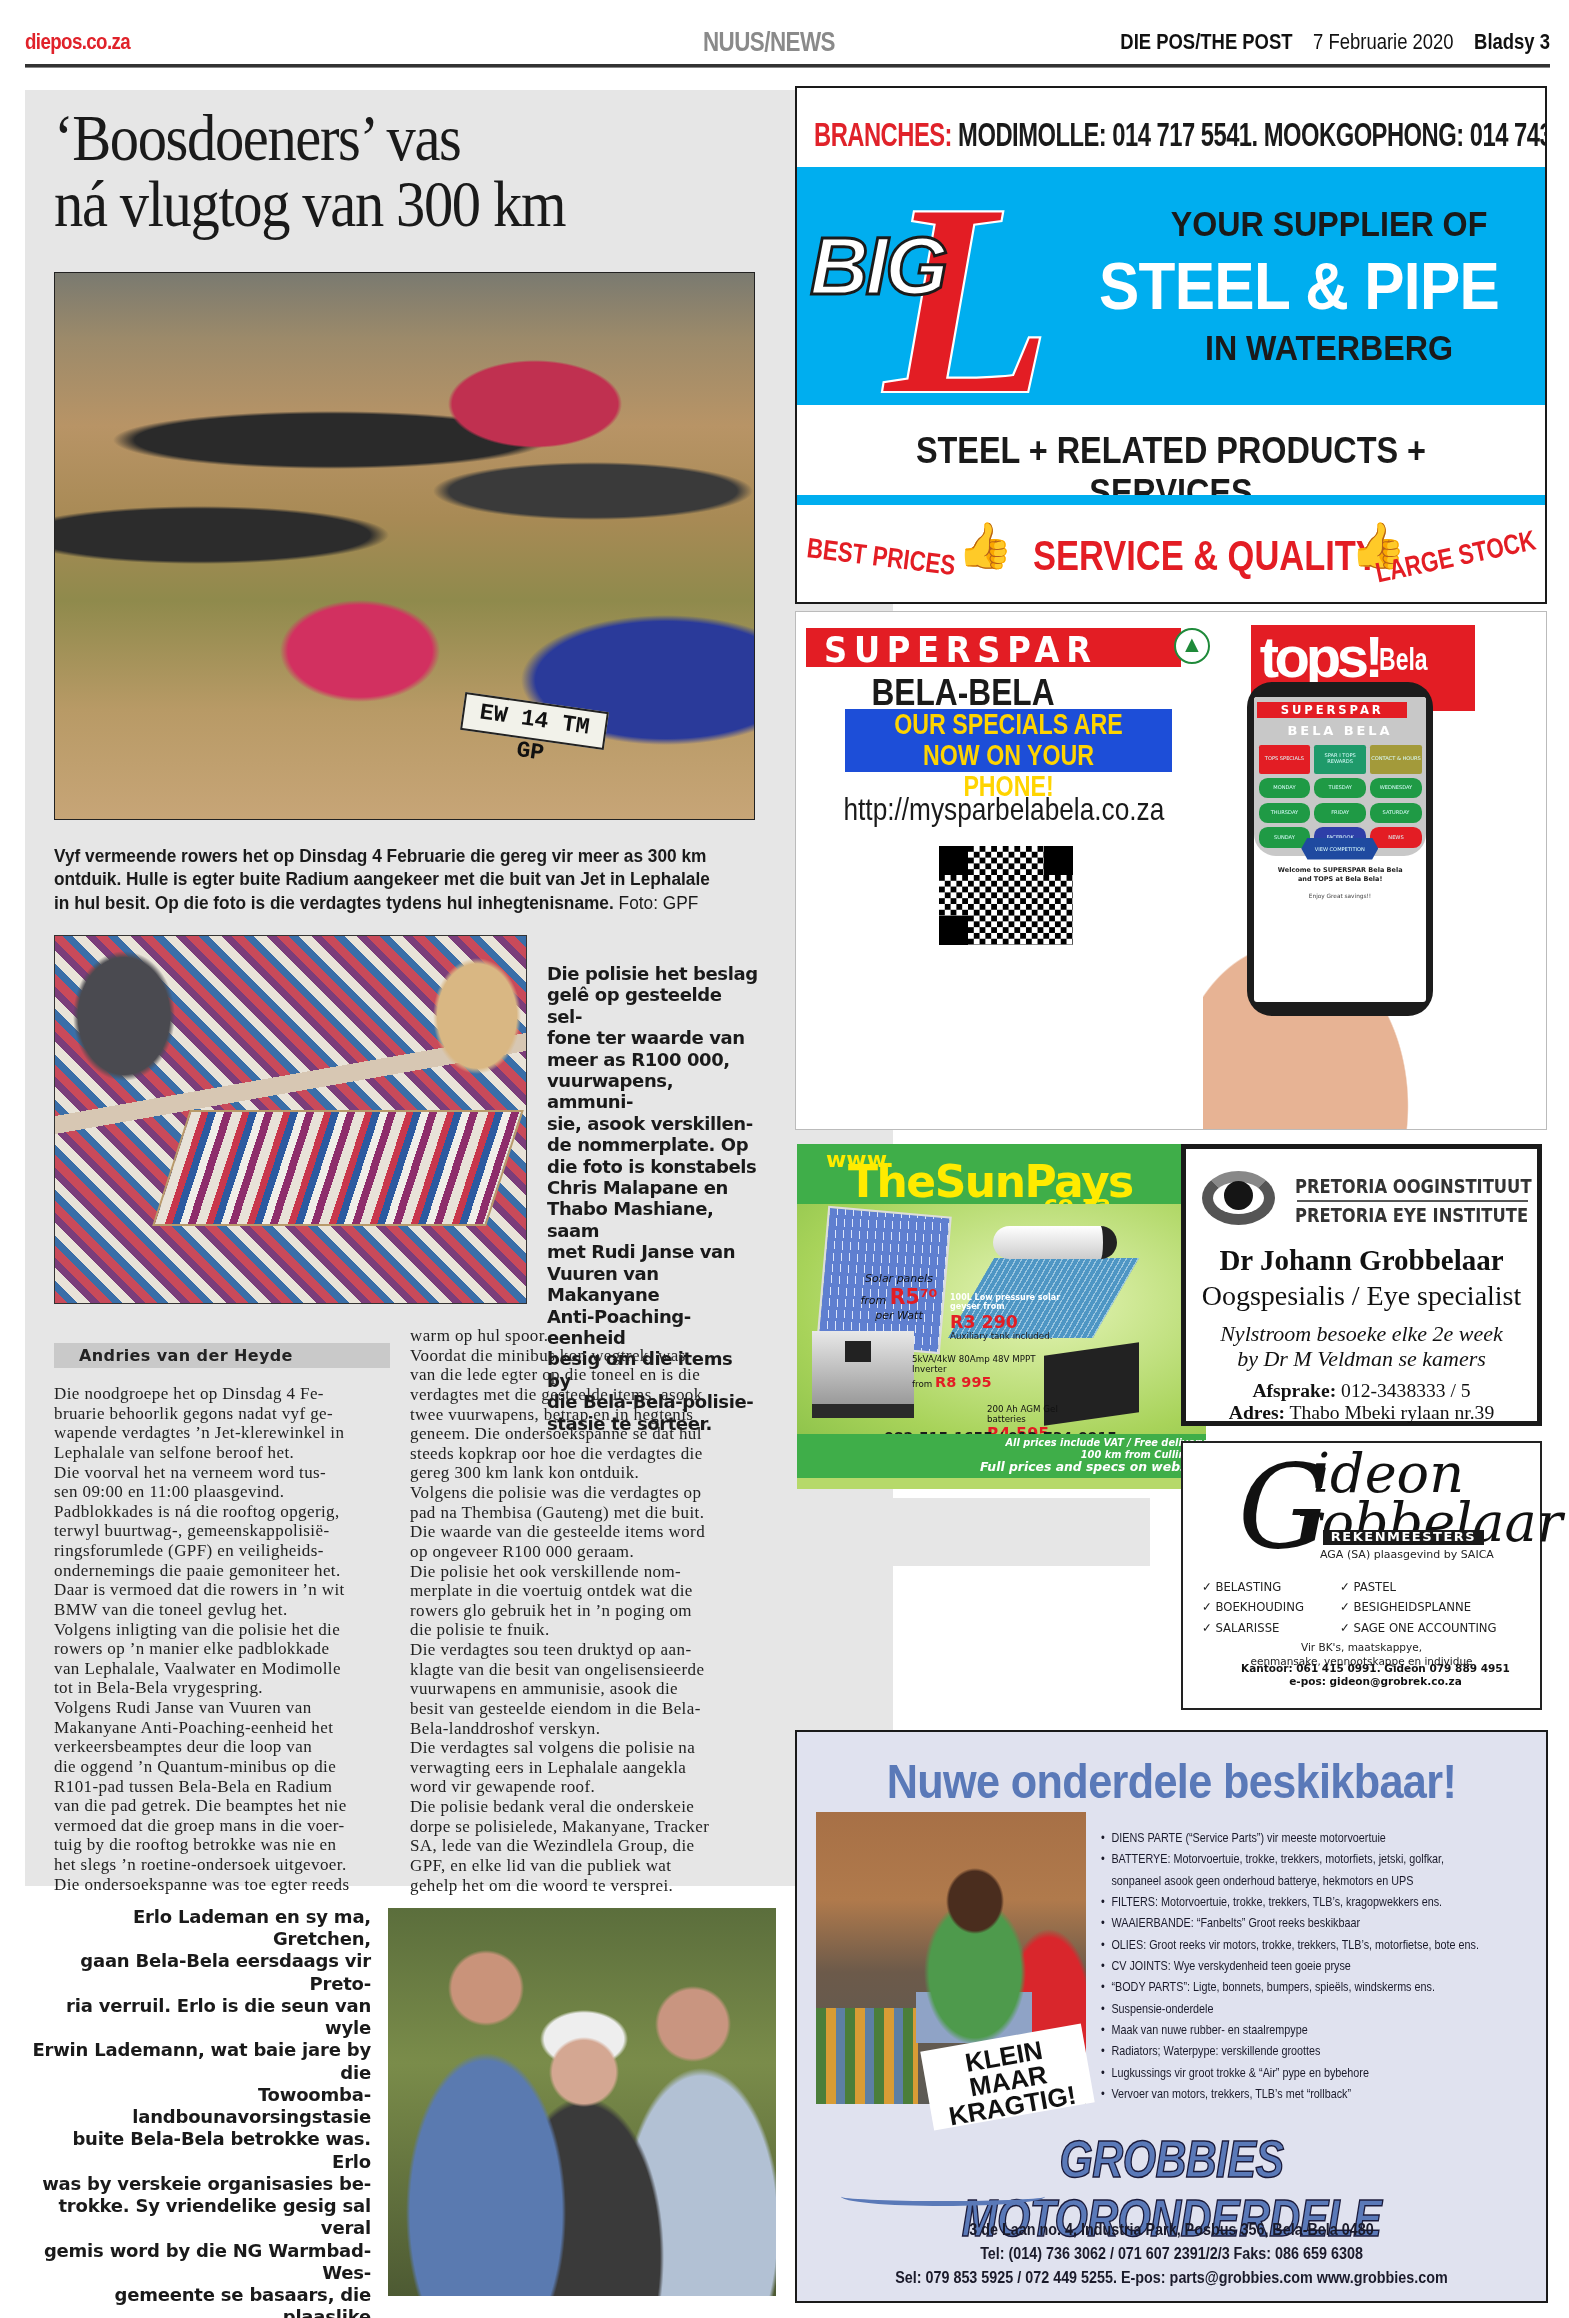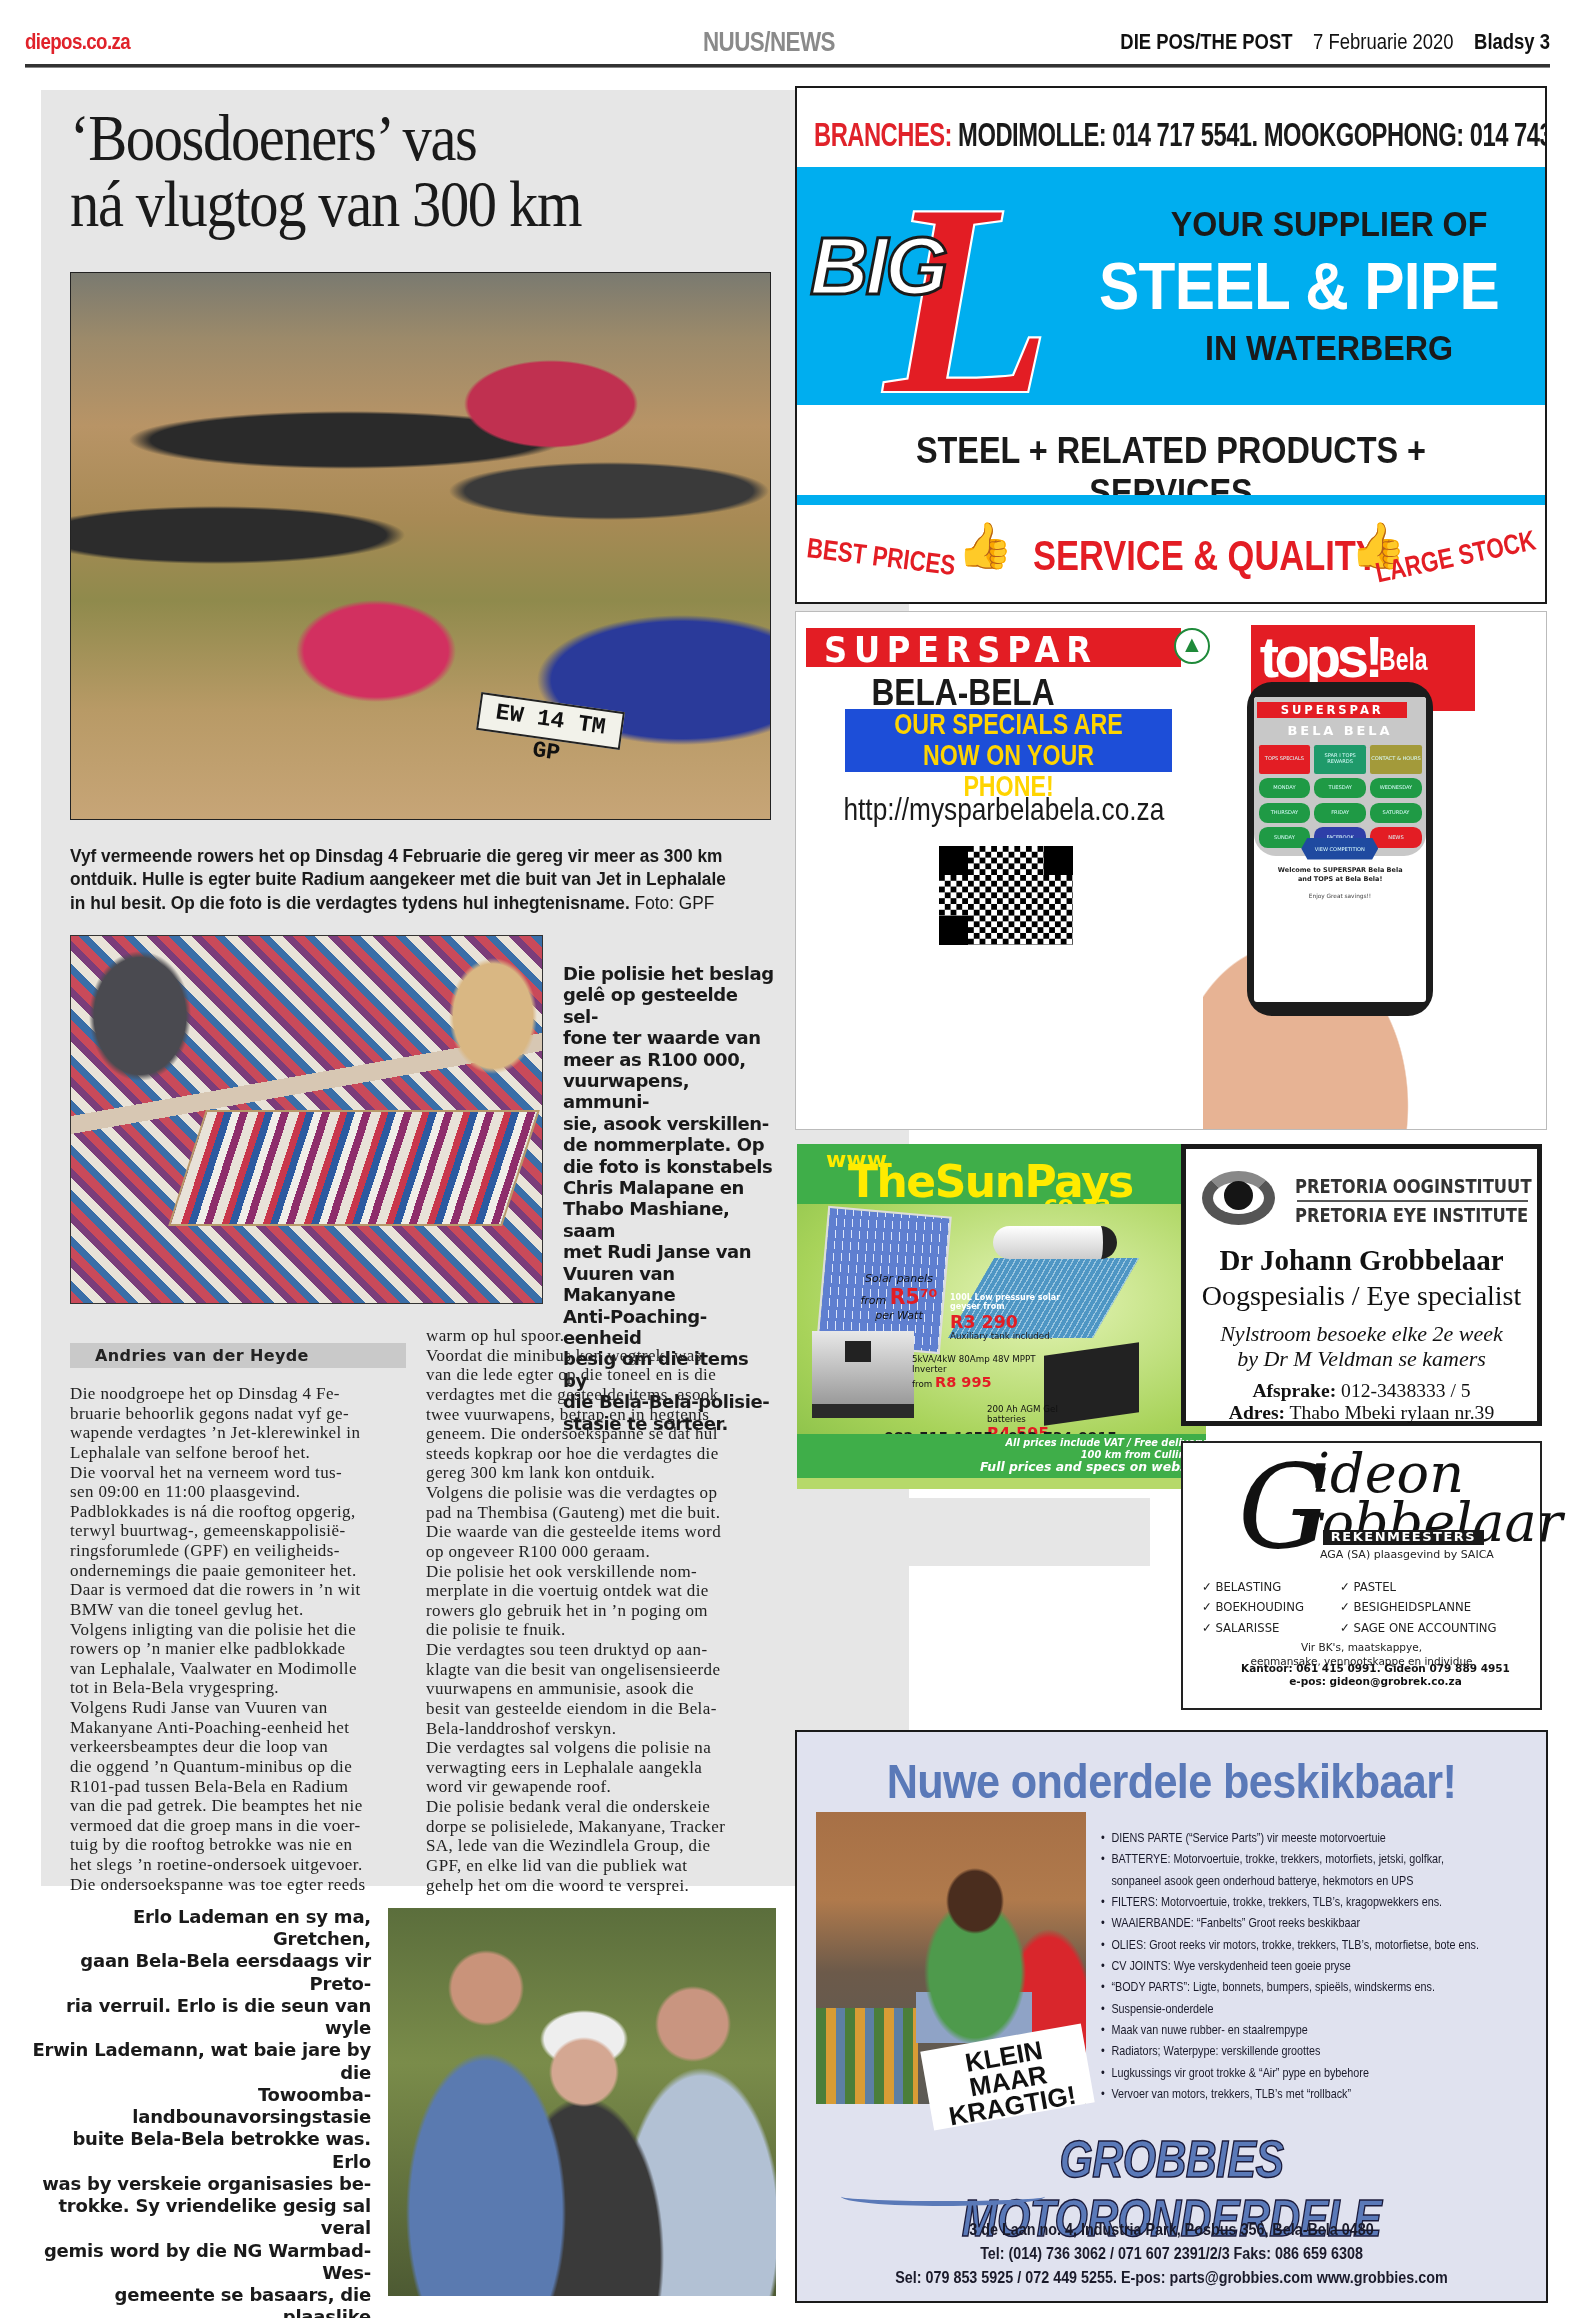--- a/index.html
+++ b/index.html
@@ -10,21 +10,21 @@
   .masthead { position: absolute; left: 25px; top: 26px; width: 1525px; height: 36px; }
   .mh-site { position: absolute; left: 0; top: 2.9px; font: bold 22px "Liberation Sans Narrow", "Liberation Sans", sans-serif; color: #e0222a; letter-spacing: -0.7px; transform: scaleX(0.85); transform-origin: left; }
   .mh-section { position: absolute; left: 678px; top: 0; font: bold 28px "Liberation Sans", sans-serif; color: #8a8a8a; transform: scaleX(0.8); transform-origin: left; letter-spacing: -0.7px; }
   .mh-right { position: absolute; right: 0; top: 2.9px; display: flex; gap: 25px; align-items: baseline; transform: scaleX(0.82); transform-origin: right; }
   .mh-paper { font: bold 22.5px "Liberation Sans", sans-serif; color: #111; }
   .mh-date { font: 22.5px "Liberation Sans", sans-serif; color: #111; }
   .mh-page { font: bold 22.5px "Liberation Sans", sans-serif; color: #111; }
   .mh-rule { position: absolute; left: 25px; top: 64px; width: 1525px; height: 3.6px; background: #333; border-bottom: 0.7px solid #888; }
 
   
-  .article-panel { position: absolute; left: 41px; top: 90px; width: 868px; height: 1796px; background: #e6e6e6; }
+  .article-panel { position: absolute; left: 25px; top: 90px; width: 868px; height: 1796px; background: #e6e6e6; }
   .headline { position: absolute; left: 29px; top: 14.5px; width: 698px; font: 65px/1.02 "Liberation Serif", serif; color: #1a1a1a; letter-spacing: -1.5px; transform: scaleX(0.9); transform-origin: left; }
   .photo1 { position: absolute; left: 29px; top: 182px; width: 701px; height: 548px; border: 1.5px solid #222; overflow: hidden;
     background:
       radial-gradient(ellipse 87px 44px at 480px 131px, #c03050 0 95%, transparent 100%),
       radial-gradient(ellipse 145px 65px at 611px 407px, #2a3a9a 0 90%, transparent 100%),
       radial-gradient(ellipse 80px 51px at 305px 378px, #d23060 0 90%, transparent 100%),
       radial-gradient(ellipse 218px 29px at 276px 167px, #2a2a2a 0 90%, transparent 100%),
       radial-gradient(ellipse 189px 29px at 145px 262px, #2c2c2c 0 90%, transparent 100%),
       radial-gradient(ellipse 160px 29px at 538px 218px, #3a3a3a 0 90%, transparent 100%),
       linear-gradient(180deg, #7a7a70 0%, #9c8a6a 12%, #b89466 28%, #a88a55 45%, #8f8a4c 60%, #b89a66 80%, #c7a577 100%); }

